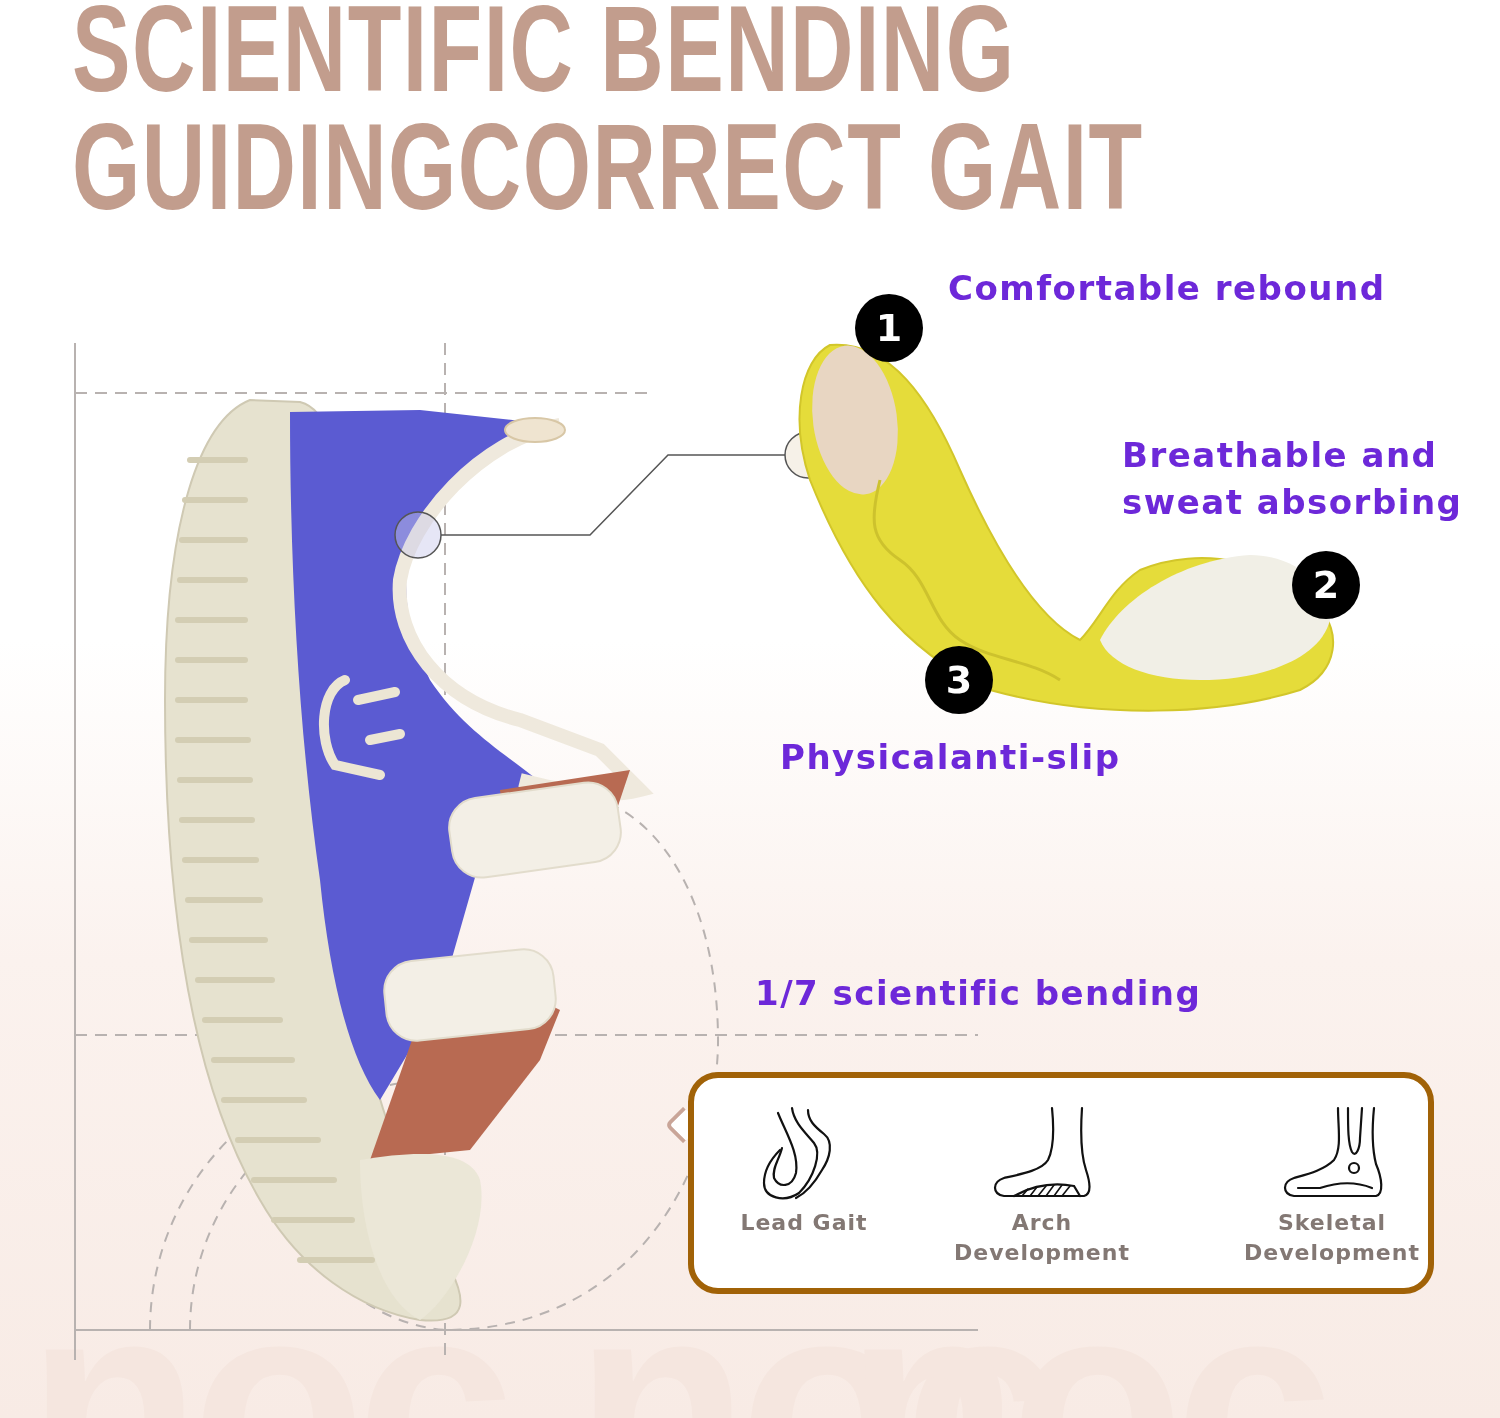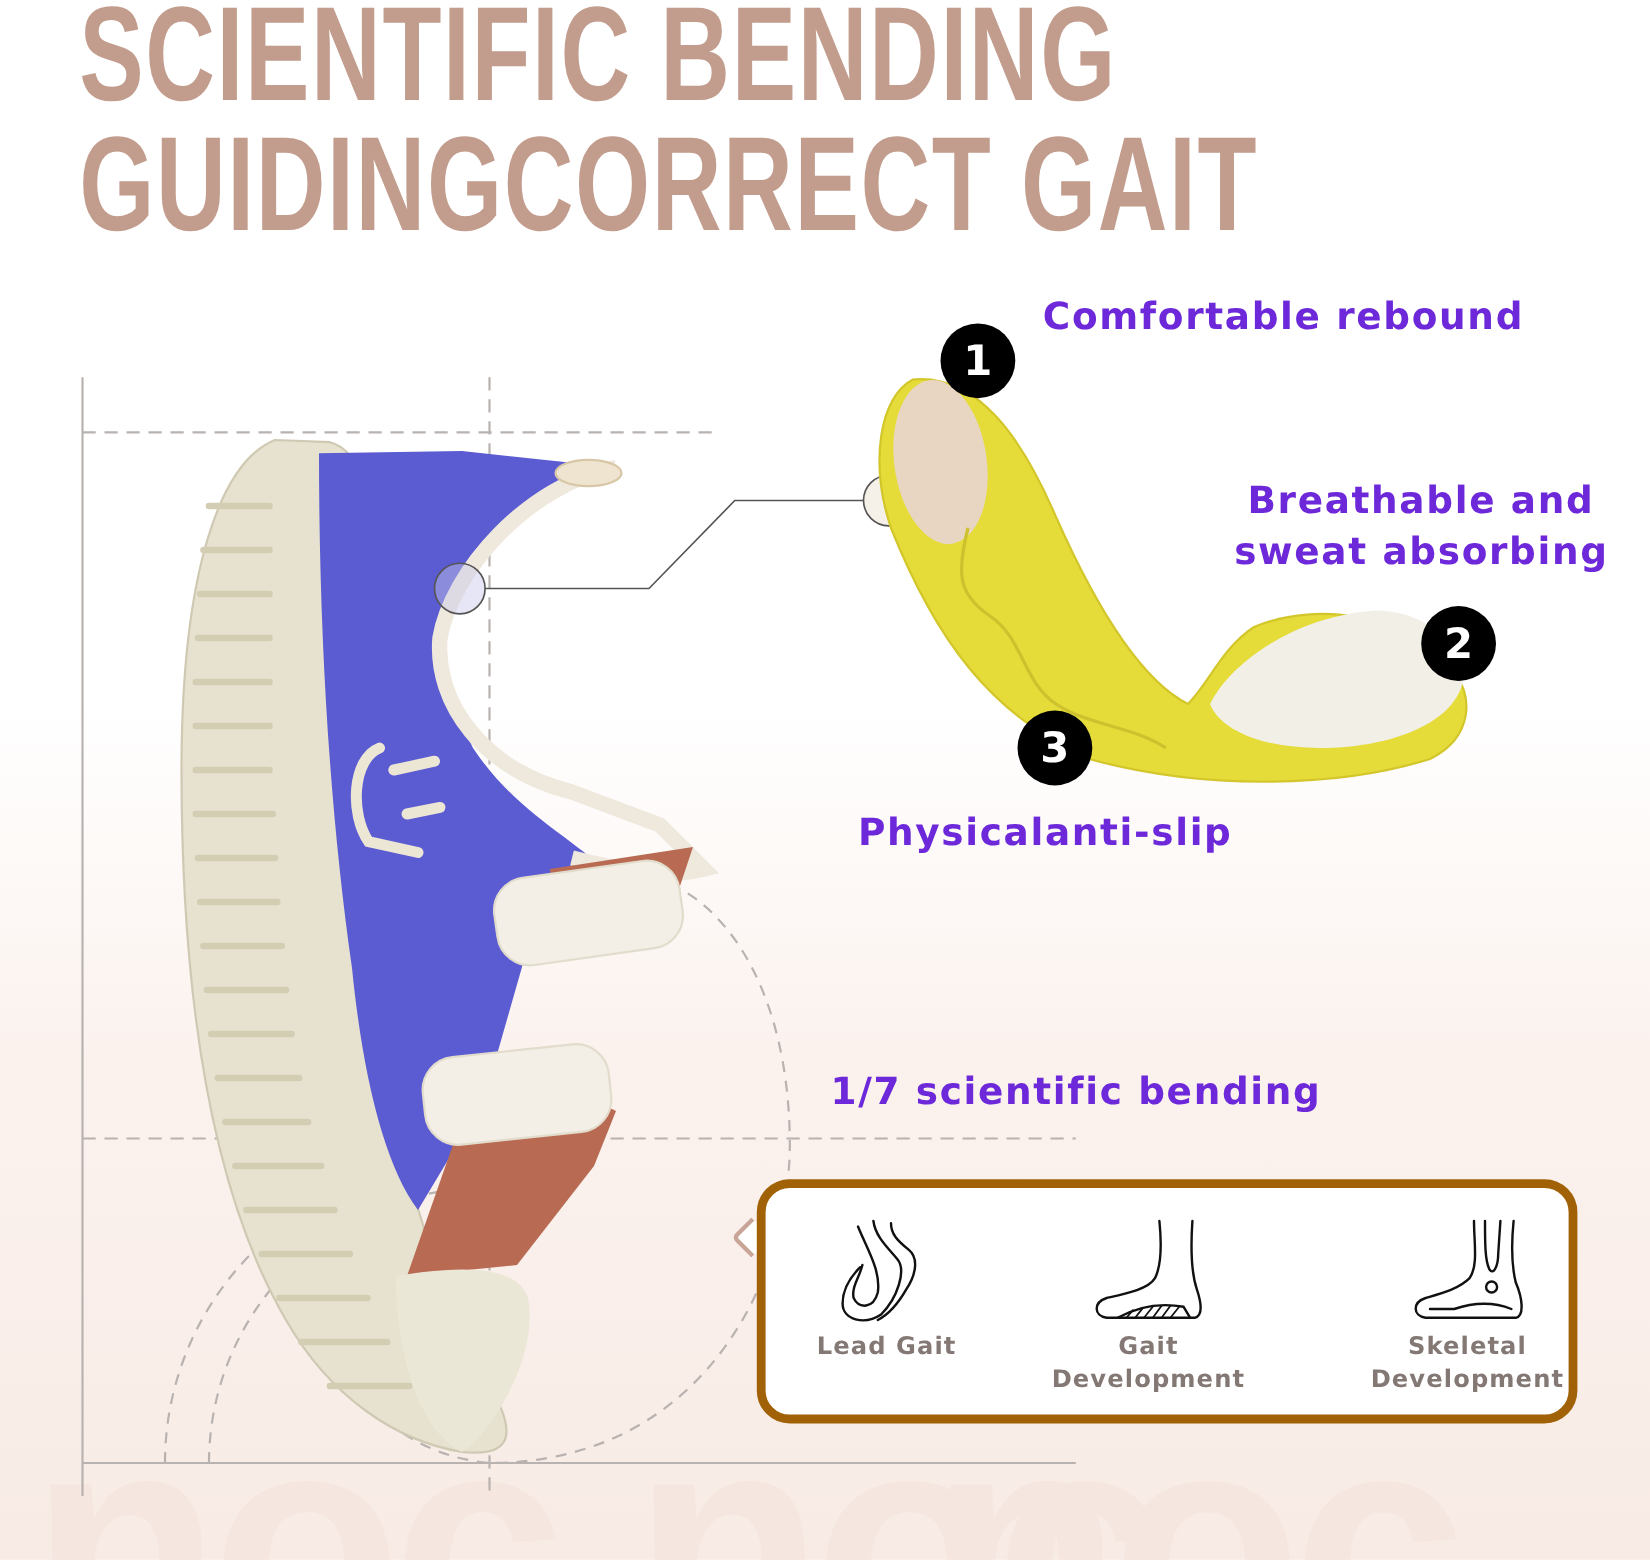--- a/index.html
+++ b/index.html
@@ -40,21 +40,21 @@
     .badge {
       position: absolute; width: 68px; height: 68px; border-radius: 50%;
       background: #000; color: #fff; font-family: "DejaVu Sans", sans-serif;
       font-weight: 700; font-size: 38px; display: flex; align-items: center;
       justify-content: center;
     }
 
     
     .card {
       position: absolute; left: 688px; top: 1072px; width: 746px; height: 222px;
-      background: #ffffff; border: 8px solid #a16207; border-radius: 30px;
+      background: #ffffff; border: 6px solid #a16207; border-radius: 30px;
     }
     .card-tail {
       position: absolute; left: 670px; top: 1112px; width: 26px; height: 26px;
       background: #fff; border-left: 4px solid #c9a598; border-bottom: 4px solid #c9a598;
       transform: rotate(45deg); border-radius: 0 0 0 6px;
     }
     .benefit {
       position: absolute; top: 20px; width: 220px; height: 190px;
       display: flex; flex-direction: column; align-items: center;
     }
@@ -147,21 +147,21 @@
     <ellipse cx="855" cy="420" rx="42" ry="75" transform="rotate(-8 855 420)" fill="#e8d6c2"></ellipse>
     <path d="M 880 480 C 870 520 870 540 900 560 C 930 580 930 620 960 640 C 990 660 1030 660 1060 680" fill="none" stroke="#cdc22d" stroke-width="3"></path>
   </g>
 </svg>
 
 <div class="badge" style="left:855px;top:294px;">1</div>
 <div class="badge" style="left:1292px;top:551px;">2</div>
 <div class="badge" style="left:925px;top:646px;">3</div>
 
 <div class="label" style="left:948px;top:268px;">Comfortable rebound</div>
-<div class="label" style="left:1122px;top:435px;margin-left:12px;">Breathable and</div>
+<div class="label" style="left:1122px;top:435px;">Breathable and</div>
 <div class="label" style="left:1122px;top:482px;">sweat absorbing</div>
 <div class="label" style="left:780px;top:737px;">Physicalanti-slip</div>
 <div class="label" style="left:755px;top:973px;">1/7 scientific bending</div>
 
 <div class="card-tail"></div>
 <div class="card">
   <div class="benefit" style="left:0px;">
     <svg viewBox="0 0 120 110" fill="none" stroke="#111" stroke-width="2.2" stroke-linecap="round">
       <path d="M 34 15 C 42 35 55 55 52 75 C 48 90 35 90 30 80 C 28 70 35 62 38 50"></path>
       <path d="M 48 10 C 50 25 62 35 70 45 C 78 55 70 80 55 95 C 40 105 20 100 20 85 C 20 70 30 58 36 52"></path>
@@ -176,21 +176,21 @@
       <path d="M 32 98 C 50 88 70 84 92 88 L 98 98"></path>
       <g stroke-width="1.6">
           <line x1="40" y1="98" x2="46" y2="91"></line>
           <line x1="48" y1="98" x2="55" y2="89"></line>
           <line x1="56" y1="98" x2="64" y2="88"></line>
           <line x1="64" y1="98" x2="72" y2="87"></line>
           <line x1="72" y1="98" x2="80" y2="87"></line>
           <line x1="80" y1="98" x2="88" y2="88"></line>
         </g>
     </svg>
-    <div class="btext">Gait</div>
+    <div class="btext">Arch</div>
     <div class="btext">Development</div>
   </div>
   <div class="benefit" style="left:528px;">
     <svg viewBox="0 0 120 110" fill="none" stroke="#111" stroke-width="2.2" stroke-linecap="round">
       <path d="M 66 10 C 66 30 70 50 62 62 C 52 72 36 76 22 80 C 10 84 10 96 22 98 L 104 98 C 112 96 110 80 104 66 C 100 50 100 30 102 10"></path>
       <path d="M 76 10 C 76 30 76 46 80 54 C 84 60 88 50 88 40 L 90 10"></path>
       <circle cx="82" cy="70" r="5"></circle>
       <path d="M 26 90 L 48 90 C 60 86 80 82 100 90"></path>
     </svg>
     <div class="btext">Skeletal</div>

